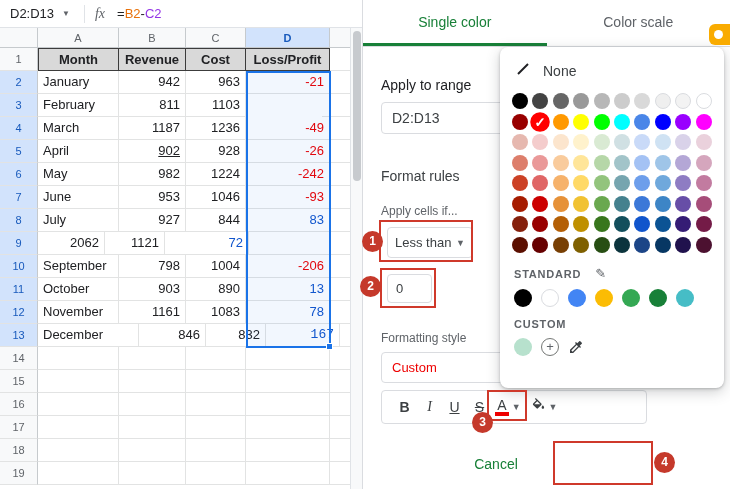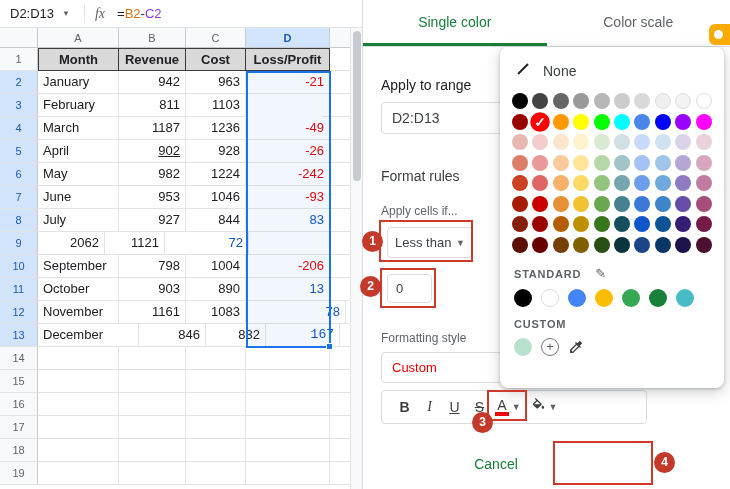--- a/index.html
+++ b/index.html
@@ -206,21 +206,21 @@
         <div class="cell num" style="width: 67px;">903</div>
         <div class="cell num" style="width: 60px;">890</div>
         <div class="cell num pos" style="width: 84px;">13</div>
         <div class="row-fill"></div>
       </div>
       <div class="sh-row">
         <div class="row-h sel">12</div>
         <div class="cell" style="width: 81px;">November</div>
         <div class="cell num" style="width: 67px;">1161</div>
         <div class="cell num" style="width: 60px;">1083</div>
-        <div class="cell num pos" style="width: 100px;">78</div>
+        <div class="cell num pos" style="width: 84px;">78</div>
         <div class="row-fill"></div>
       </div>
       <div class="sh-row">
         <div class="row-h sel">13</div>
         <div class="cell" style="width: 101px;">December</div>
         <div class="cell num" style="width: 67px;">846</div>
         <div class="cell num" style="width: 60px;">832</div>
         <div class="cell num pos" style="width: 74px; font-family: Liberation Mono, monospace;">167</div>
         <div class="row-fill"></div>
       </div>

